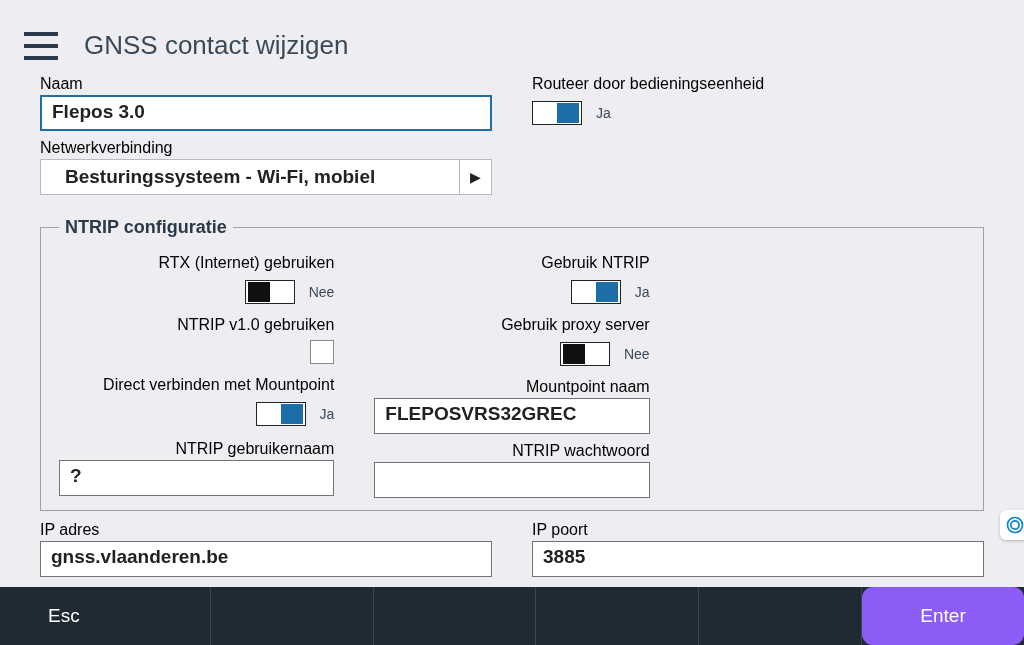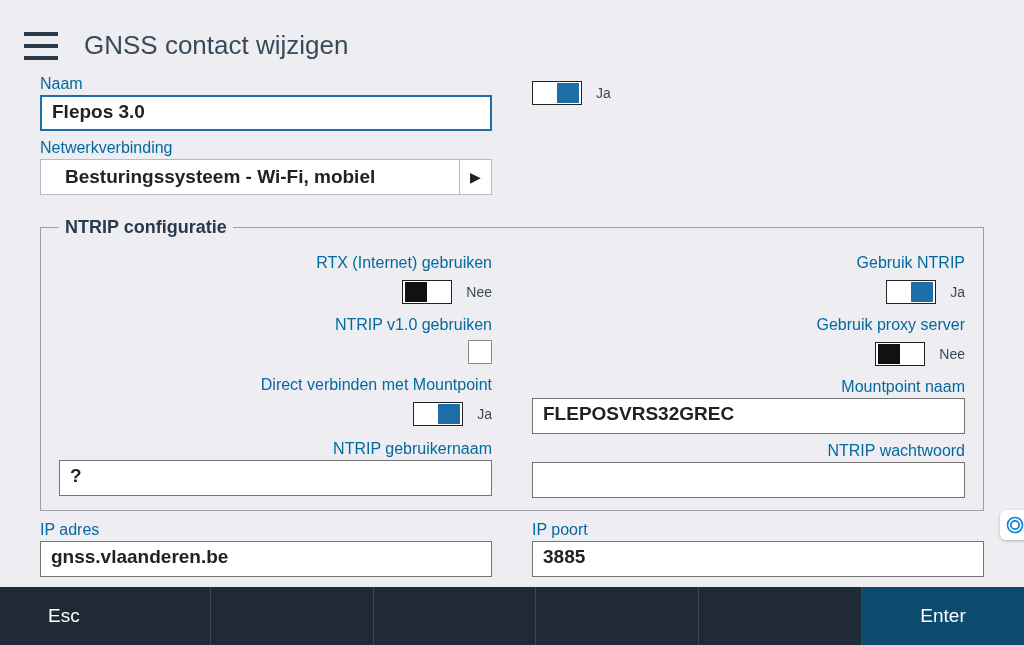--- a/index.html
+++ b/index.html
@@ -2,39 +2,39 @@
 <html><head>
 <meta charset="utf-8">
 <style>
   * { box-sizing: border-box; margin: 0; padding: 0; }
   html, body { width: 1024px; height: 645px; font-family: "Segoe UI", Arial, sans-serif; background: #eeeef2; color: #3a4a5a; overflow: hidden; }
   .header { display: flex; align-items: center; padding: 30px 24px 14px 24px; }
   .hamburger { width: 34px; height: 28px; display: flex; flex-direction: column; justify-content: space-between; cursor: pointer; margin-right: 26px; }
   .hamburger span { height: 4px; background: #2a3a4a; width: 100%; }
   .title { font-size: 26px; font-weight: 400; color: #3a4a5a; }
   .form-area { padding: 0 40px 6px 40px; display: grid; grid-template-columns: 1fr 1fr; column-gap: 40px; row-gap: 2px; }
-  .field-label { font-size: 16px; color: #0369a1; margin-bottom: 2px; }
+  .field-label { font-size: 16px; color: #000000; margin-bottom: 2px; }
   .text-input { width: 100%; height: 36px; border: 1px solid #737373; background: #fff; padding: 4px 10px; font-size: 19px; font-weight: 600; color: #222; }
   .text-input.focused { border: 2px solid #1e6fa8; }
   .select-input { width: 100%; height: 36px; border: 1px solid #b5bcc2; background: #fff; display: flex; align-items: center; justify-content: space-between; }
   .select-text { padding: 4px 24px; font-size: 19px; font-weight: 600; color: #222; flex: 1; }
   .select-arrow { width: 32px; height: 100%; border-left: 1px solid #b5bcc2; display: flex; align-items: center; justify-content: center; font-size: 14px; color: #222; }
   .toggle { width: 50px; height: 24px; border: 1px solid #222; display: inline-flex; align-items: center; background: #fff; position: relative; vertical-align: middle; }
   .toggle .knob { width: 22px; height: 20px; }
   .toggle.on .knob { background: #1d6ea6; margin-left: auto; margin-right: 2px; }
   .toggle.off .knob { background: #111; margin-left: 2px; }
   .toggle-wrap { display: flex; align-items: center; gap: 14px; height: 36px; }
   .toggle-text { font-size: 14px; color: #3a4a5a; }
   .checkbox { width: 24px; height: 24px; border: 1px solid #888; background: #fff; display: inline-block; }
-  fieldset.ntrip { grid-column: 1 / span 2; border: 1px solid #9aa2a8; margin-top: 14px; padding: 16px 18px 12px 18px; display: grid; grid-template-columns: 1fr 1fr; column-gap: 40px; row-gap: 6px; }
+  fieldset.ntrip { grid-column: 1 / span 2; border: 1px solid #9aa2a8; margin-top: 14px; padding: 16px 18px 12px 18px; display: grid; grid-template-columns: 1fr 1fr 1fr; column-gap: 40px; row-gap: 6px; }
   fieldset.ntrip legend { font-size: 18px; font-weight: 600; color: #2a3a4a; padding: 0 6px; }
   .col { display: flex; flex-direction: column; align-items: flex-end; }
   .bottom-bar { position: absolute; left: 0; bottom: 0; width: 100%; height: 58px; background: #1f2a35; display: flex; }
   .bottom-cell { flex: 1; border-right: 1px solid #3a4652; display: flex; align-items: center; justify-content: center; color: #fff; font-size: 19px; }
-  .bottom-cell.enter { background: #0c4a6e; border-right: none; }
+  .bottom-cell.enter { background: #8b5cf6; border-right: none; border-radius: 11px; }
   .bottom-cell.esc { justify-content: flex-start; padding-left: 48px; }
   .ip-row { grid-column: 1 / span 2; display: grid; grid-template-columns: 1fr 1fr; column-gap: 40px; margin-top: 8px; }
   .field { margin-bottom: 6px; }
   .ntrip .text-input { font-weight: 600; }
   .ntrip-user { font-weight: 600; }
   .floating-badge { position: absolute; right: -6px; top: 510px; width: 30px; height: 30px; background: #fff; border-radius: 6px 0 0 6px; display: flex; align-items: center; justify-content: center; box-shadow: 0 1px 3px rgba(0,0,0,0.25); }
   .floating-badge svg { width: 20px; height: 20px; }
   .scrollbar-track { position: absolute; top: 60px; right: 0; width: 14px; bottom: 58px; background: #eeeef2; }
 </style>
 </head>
@@ -50,20 +50,21 @@
 </div>
 
 <div class="form-area">
 
   <div class="field">
     <div class="field-label">Naam</div>
     <div class="text-input focused">Flepos 3.0</div>
   </div>
 
   <div class="field">
+    <div class="field-label">Routeer door bedieningseenheid</div>
     <div class="toggle-wrap">
       <div class="toggle on">
           <div class="knob"></div>
         </div>
       <span class="toggle-text">Ja</span>
     </div>
   </div>
 
   <div class="field" style="grid-column:1;">
     <div class="field-label">Netwerkverbinding</div>

